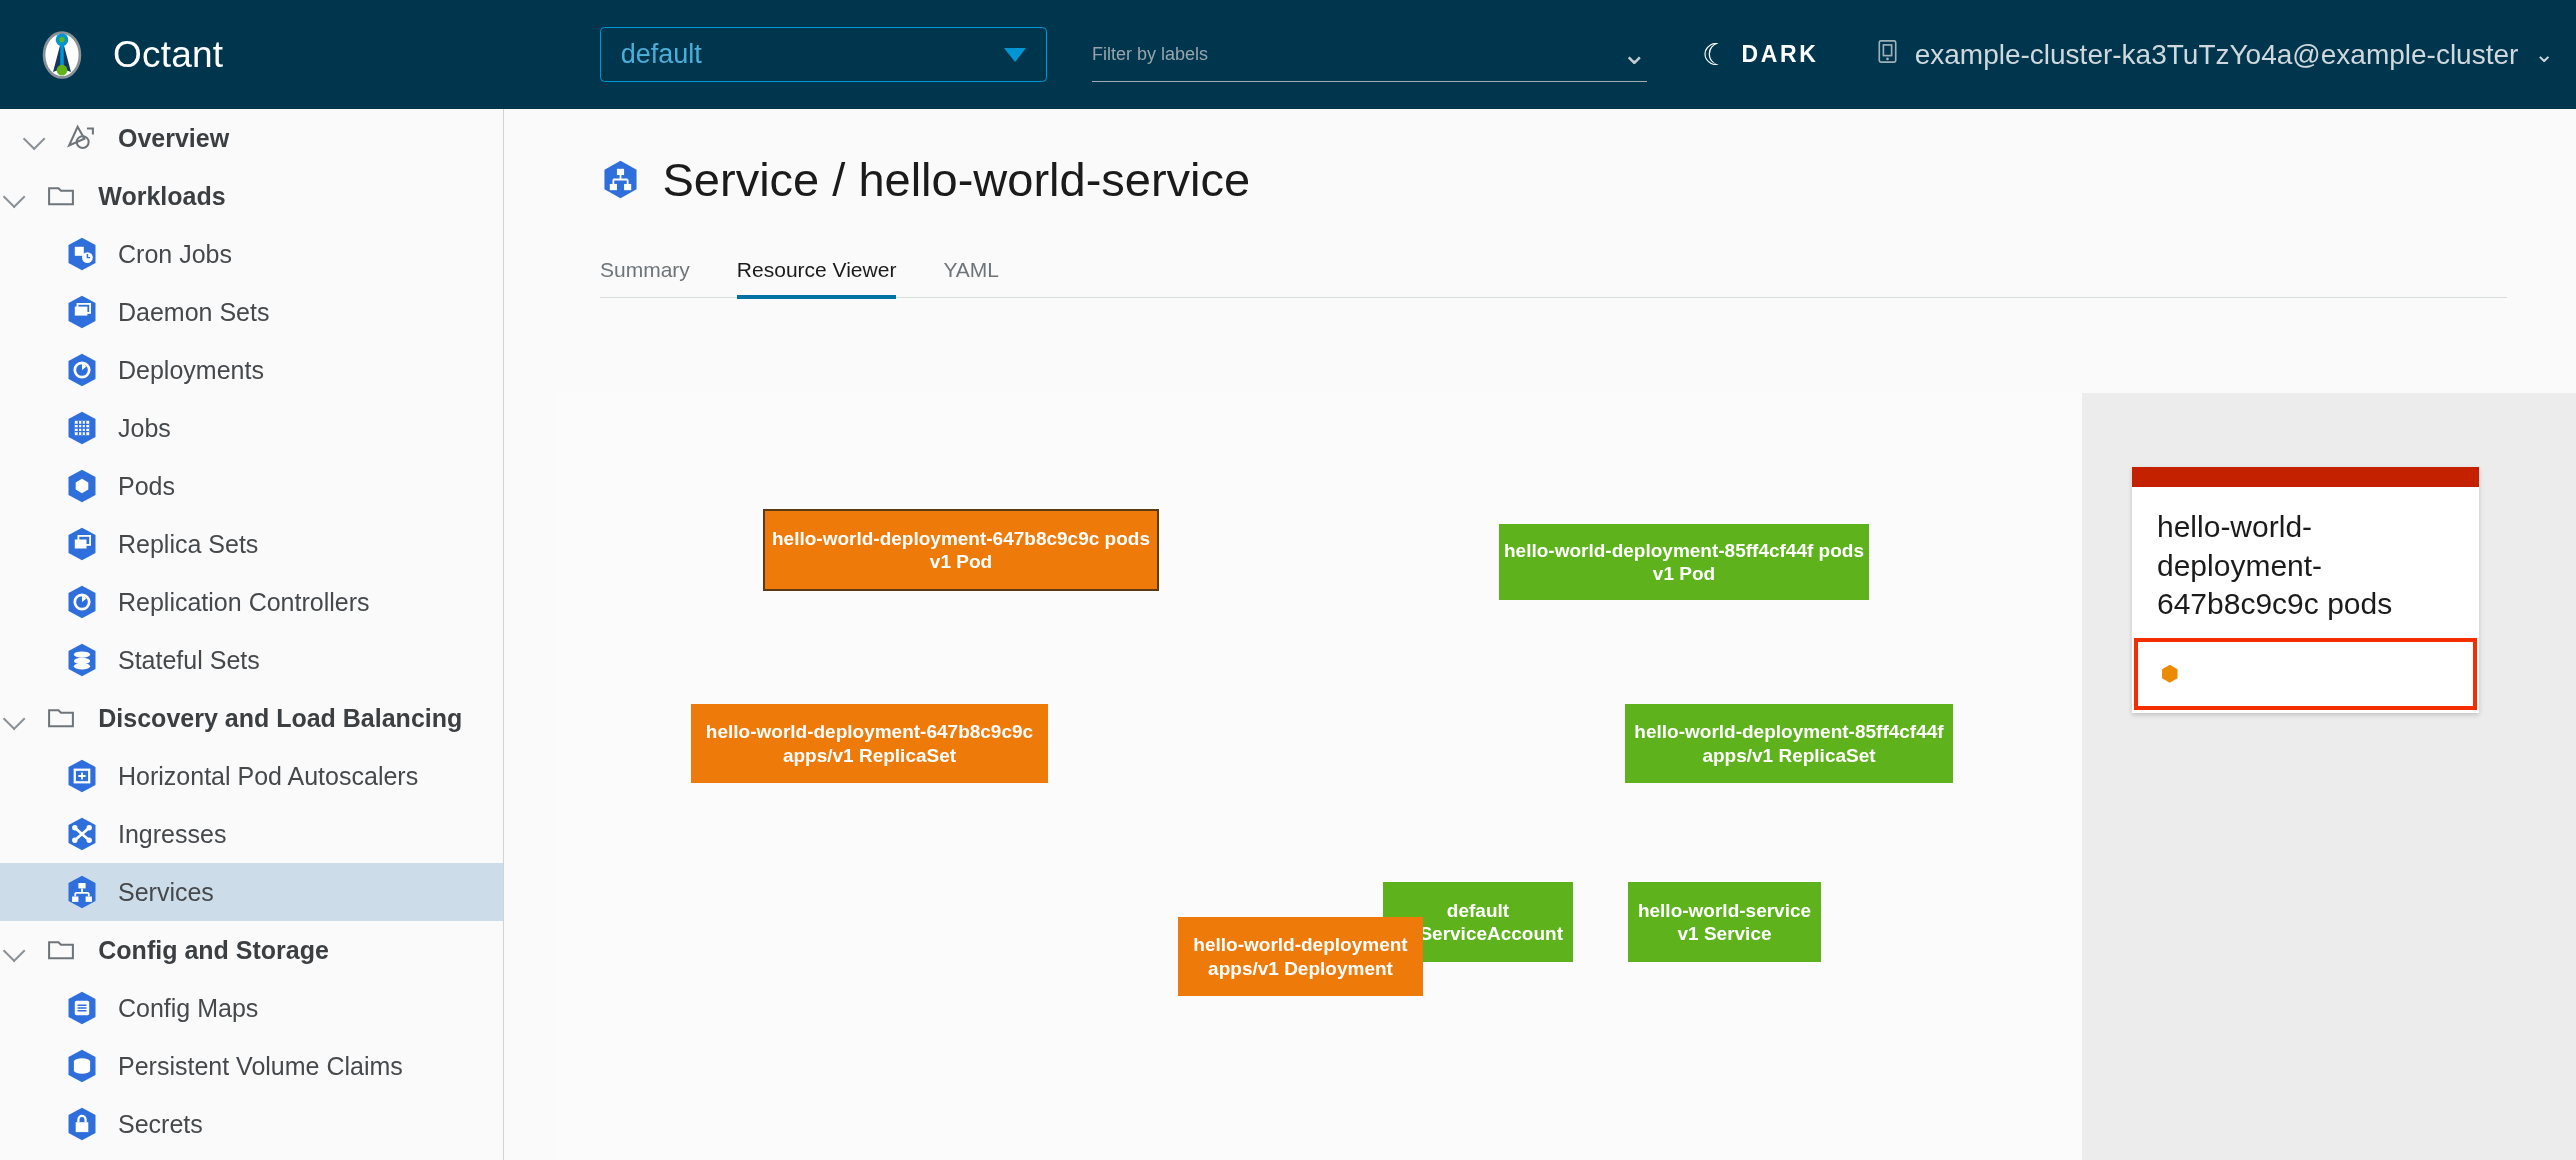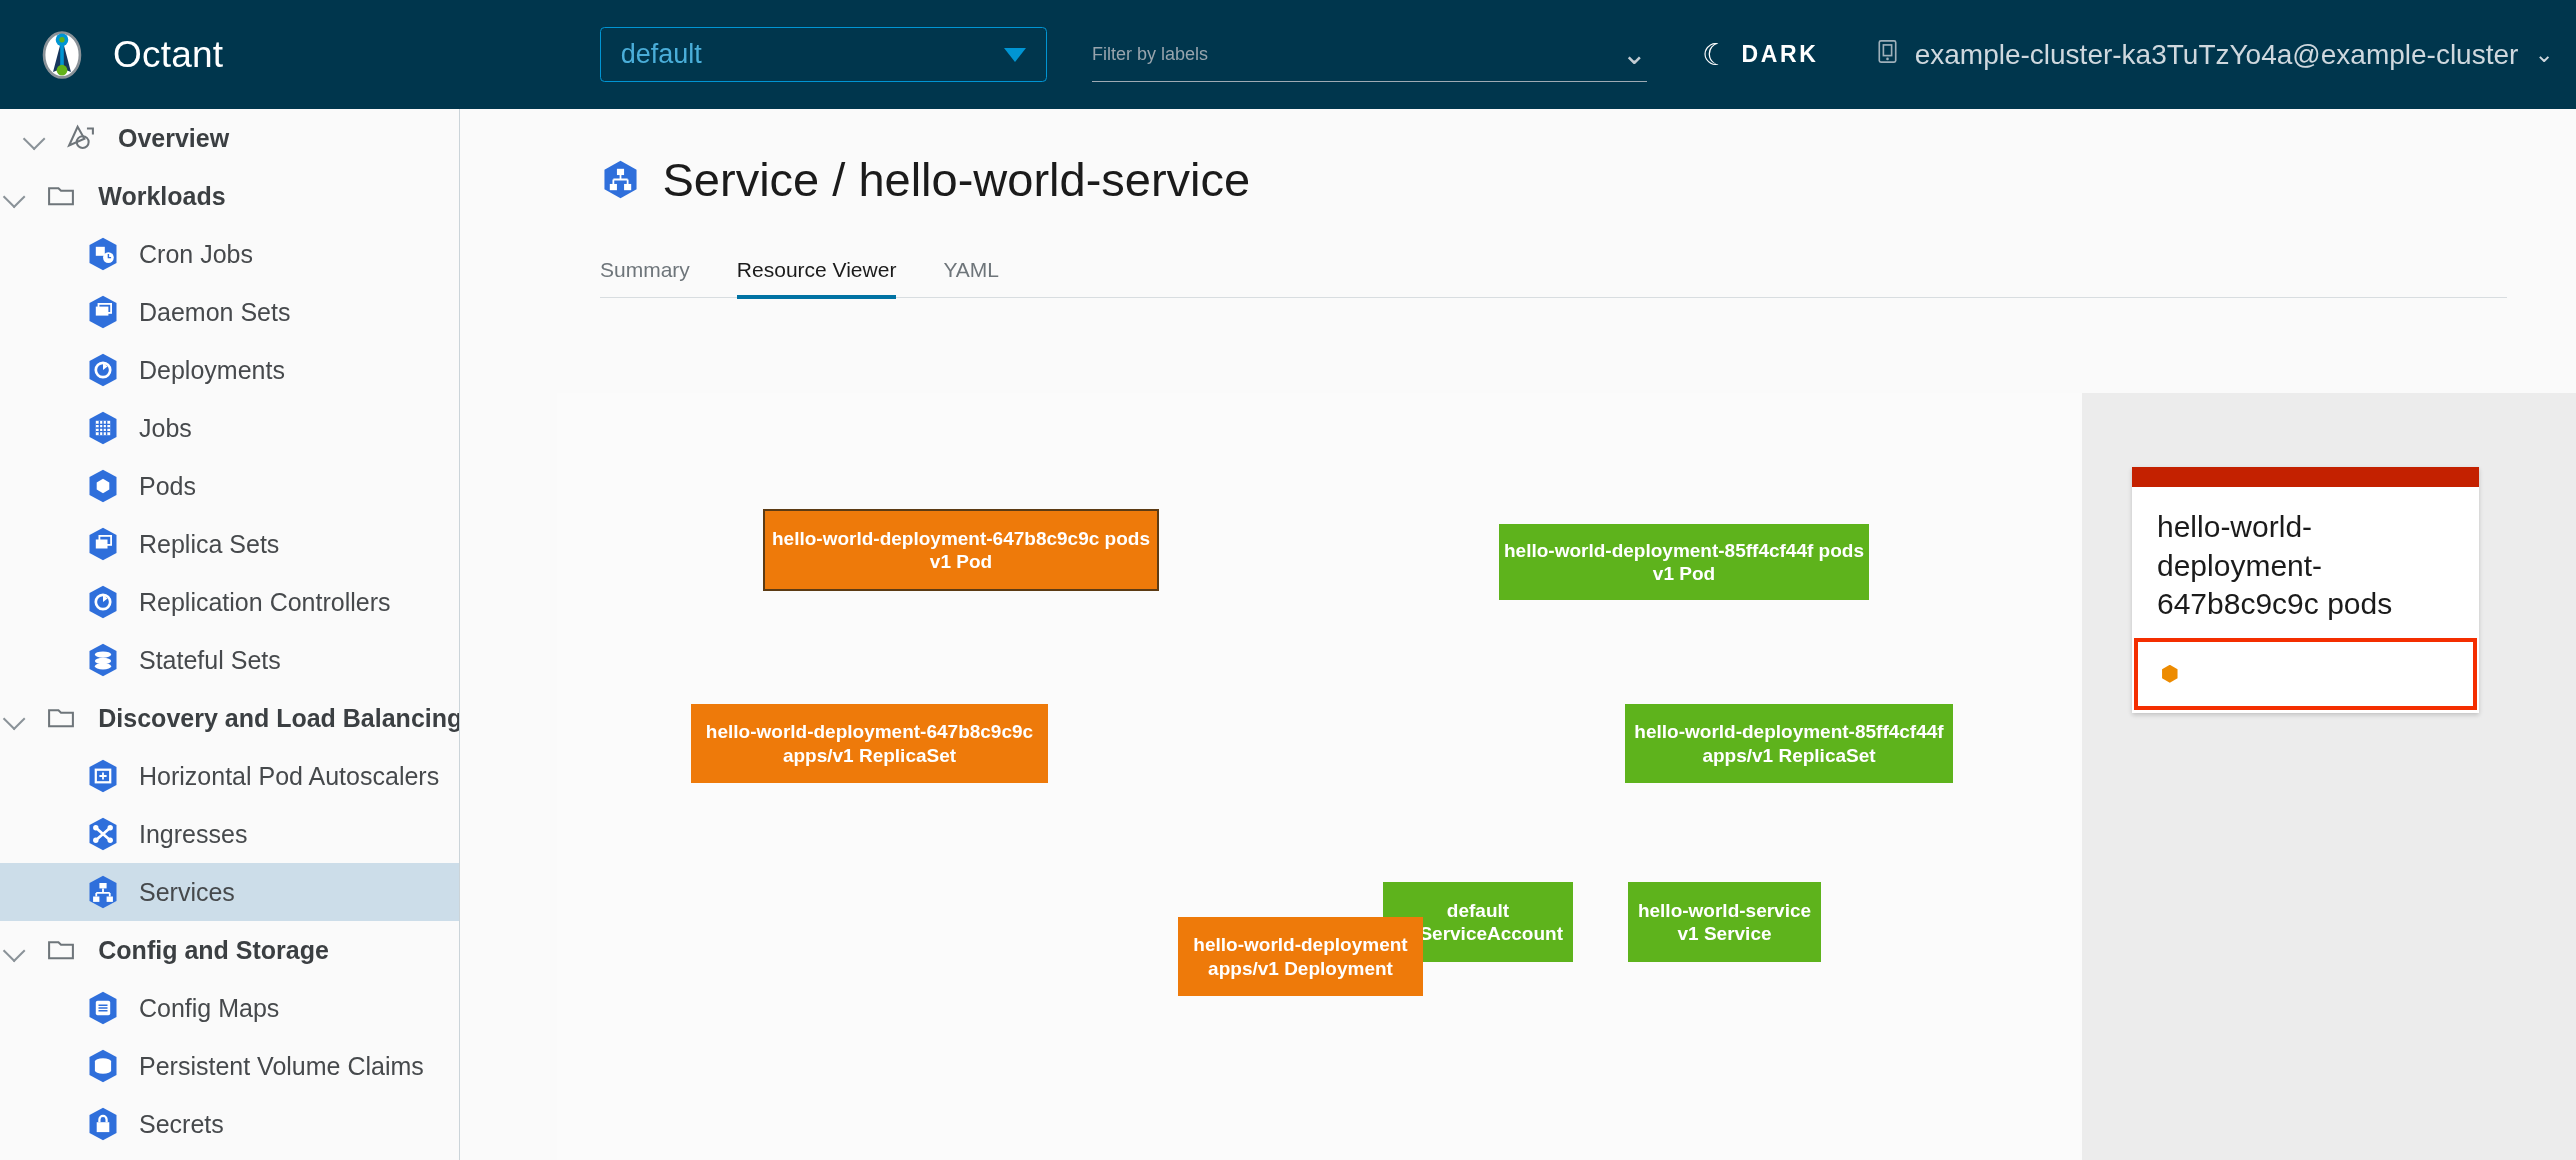--- a/index.html
+++ b/index.html
@@ -53,32 +53,32 @@
   }
   #cluster-ctx {
     margin-left: 57px; display: flex; align-items: center; gap: 16px;
     color: #cfd8de; font-size: 28px;
   }
   #cluster-ctx .ctx-caret { font-size: 23px; color: #cfd8de; }
 
   
   #sidebar {
     position: absolute; top: 109px; left: 0;
-    width: 460px; height: 1051px;
+    width: 504px; height: 1051px;
     background: #fafafa;
     border-right: 0.9px solid #cbd4d9;
     overflow: hidden;
   }
   .nav-row {
     display: flex; align-items: center; height: 58px;
     white-space: nowrap;
   }
   .nav-row.group-0 { padding-left: 19.7px; }
   .nav-row.group-1 { }
-  .nav-row.leaf    { padding-left: 85px; }
+  .nav-row.leaf    { padding-left: 64px; }
   .nav-row.selected { background: #ccdde9; }
   .nav-chevron {
     width: 30px; height: 30px; margin-right: 14.3px;
     position: relative; flex: none;
   }
   .nav-chevron::after {
     content: ""; position: absolute; left: 6.3px; top: 8px;
     width: 14.3px; height: 14.3px;
     border-right: 2.7px solid #8a9298; border-bottom: 2.7px solid #8a9298;
     transform: rotate(45deg);

